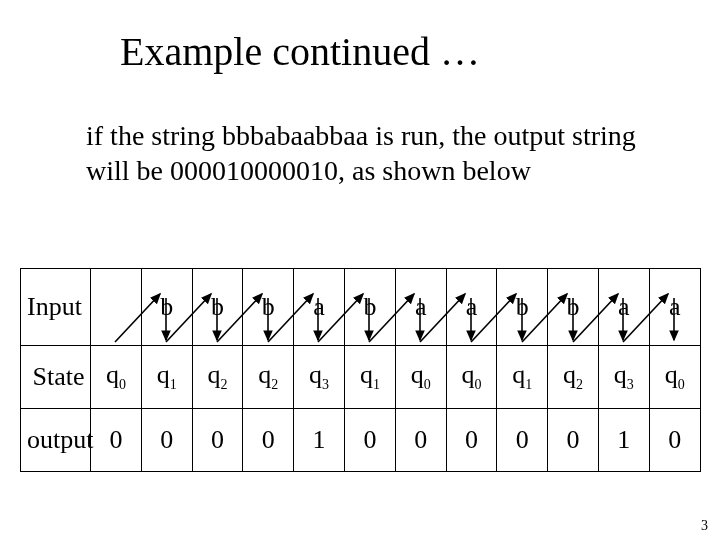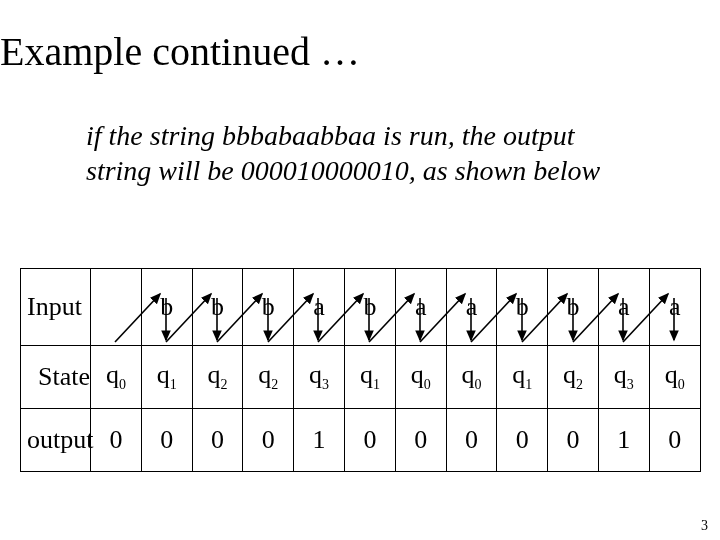--- a/index.html
+++ b/index.html
@@ -15,31 +15,30 @@
   .slide {
     position: relative;
     width: 720px;
     height: 540px;
   }
   .title {
     position: absolute;
     top: 28px;
     left: 0;
     width: 600px;
-    text-align: left;
+    text-align: center;
     font-size: 40px;
   }
   .body-text {
     position: absolute;
     top: 118px;
     left: 86px;
     width: 560px;
     font-size: 28px;
     line-height: 1.25;
-    font-style: italic;
   }
   .table-area {
     position: absolute;
     left: 20px;
     width: 680px;
   }
   table {
     border-collapse: collapse;
     width: 100%;
     table-layout: fixed;
@@ -107,21 +106,21 @@
       <td><span>a</span></td>
       <td><span>b</span></td>
       <td><span>a</span></td>
       <td><span>a</span></td>
       <td><span>b</span></td>
       <td><span>b</span></td>
       <td><span>a</span></td>
       <td><span>a</span></td>
     </tr>
     <tr class="row-state">
-      <td style="text-align:right;padding-left:6px;">State</td>
+      <td style="text-align:center;padding-left:6px;">State</td>
       <td>q<span class="sub">0</span></td>
       <td>q<span class="sub">1</span></td>
       <td>q<span class="sub">2</span></td>
       <td>q<span class="sub">2</span></td>
       <td>q<span class="sub">3</span></td>
       <td>q<span class="sub">1</span></td>
       <td>q<span class="sub">0</span></td>
       <td>q<span class="sub">0</span></td>
       <td>q<span class="sub">1</span></td>
       <td>q<span class="sub">2</span></td>

